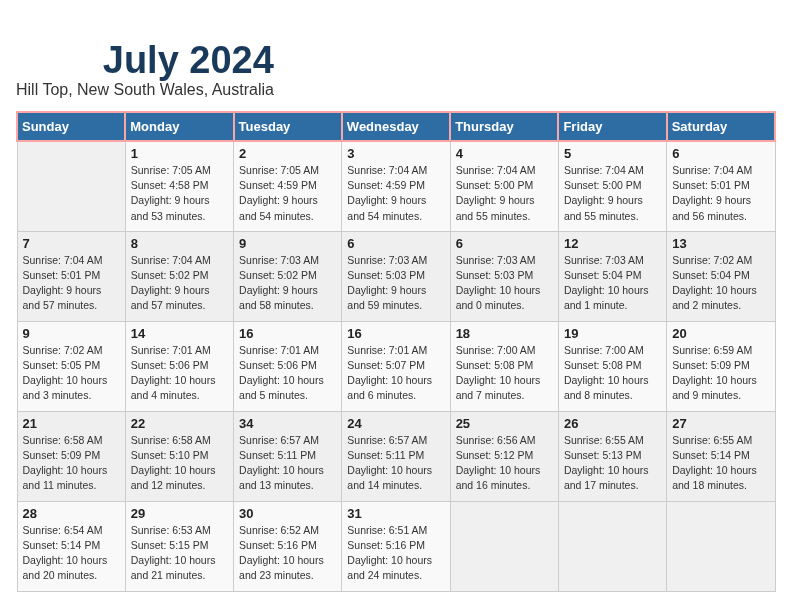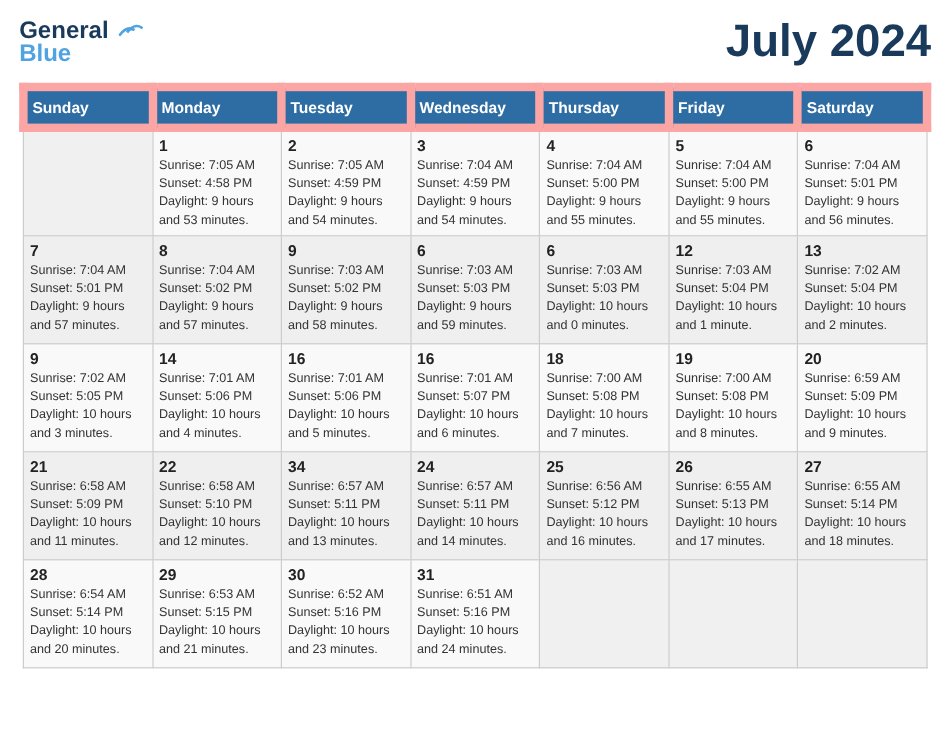--- a/index.html
+++ b/index.html
@@ -14,21 +14,21 @@
       display: flex;
       justify-content: space-between;
       align-items: flex-start;
       margin-bottom: 12px;
     }
     .logo {
       display: flex;
       flex-direction: column;
       align-items: flex-start;
     }
-    .title-block { text-align: right; }
+    .title-block { text-align: right; margin-top: 25px; }
     .month-title {
       font-size: 38px;
       font-weight: bold;
       color: #1a3a5c;
       line-height: 1;
     }
     .location {
       font-size: 16px;
       color: #333;
       margin-top: 2px;
@@ -38,21 +38,21 @@
       border-collapse: collapse;
       font-size: 11px;
     }
     thead tr th {
       background: #2e6da4;
       color: #fff;
       padding: 6px 4px;
       text-align: left;
       font-size: 13px;
       font-weight: bold;
-      border: 7px solid #fca5a5;
+      border: 2px solid #fca5a5;
     }
     tbody tr td {
       border: 1px solid #ccc;
       vertical-align: top;
       padding: 4px 5px;
       min-height: 80px;
       height: 90px;
       width: 108px;
     }
     tbody tr:nth-child(odd) td { background: #f9f9f9; }
@@ -68,33 +68,23 @@
       font-size: 10.5px;
       color: #333;
       line-height: 1.45;
     }
     .empty-cell { background: #f0f0f0 !important; }
   </style>
 </head>
 <body>
 
 <div class="header">
-  <div class="logo">
-    <div style="display:flex;align-items:center;gap:2px;">
-      <div style="font-size:20px;font-weight:bold;color:#1a3a5c;line-height:1;">
-        <span style="color:#1a3a5c;">General</span>
-        <svg width="22" height="16" viewBox="0 0 22 16" style="display:inline-block;vertical-align:middle;margin-left:2px;">
-          <path d="M2 10 Q8 2 14 6 Q10 4 8 8 Q14 0 20 4" fill="none" stroke="#4fa3e0" stroke-width="2.2" stroke-linecap="round"></path>
-        </svg>
-      </div>
-    </div>
-    <div style="font-size:20px;font-weight:bold;color:#4fa3e0;margin-top:-2px;">Blue</div>
-  </div>
   <div class="title-block">
     <div class="month-title">July 2024</div>
+    <div class="location">Hill Top, New South Wales, Australia</div>
   </div>
 </div>
 
 <table>
   <thead>
     <tr id="header-row">
     <th>Sunday</th>
         <th>Monday</th>
         <th>Tuesday</th>
         <th>Wednesday</th>

